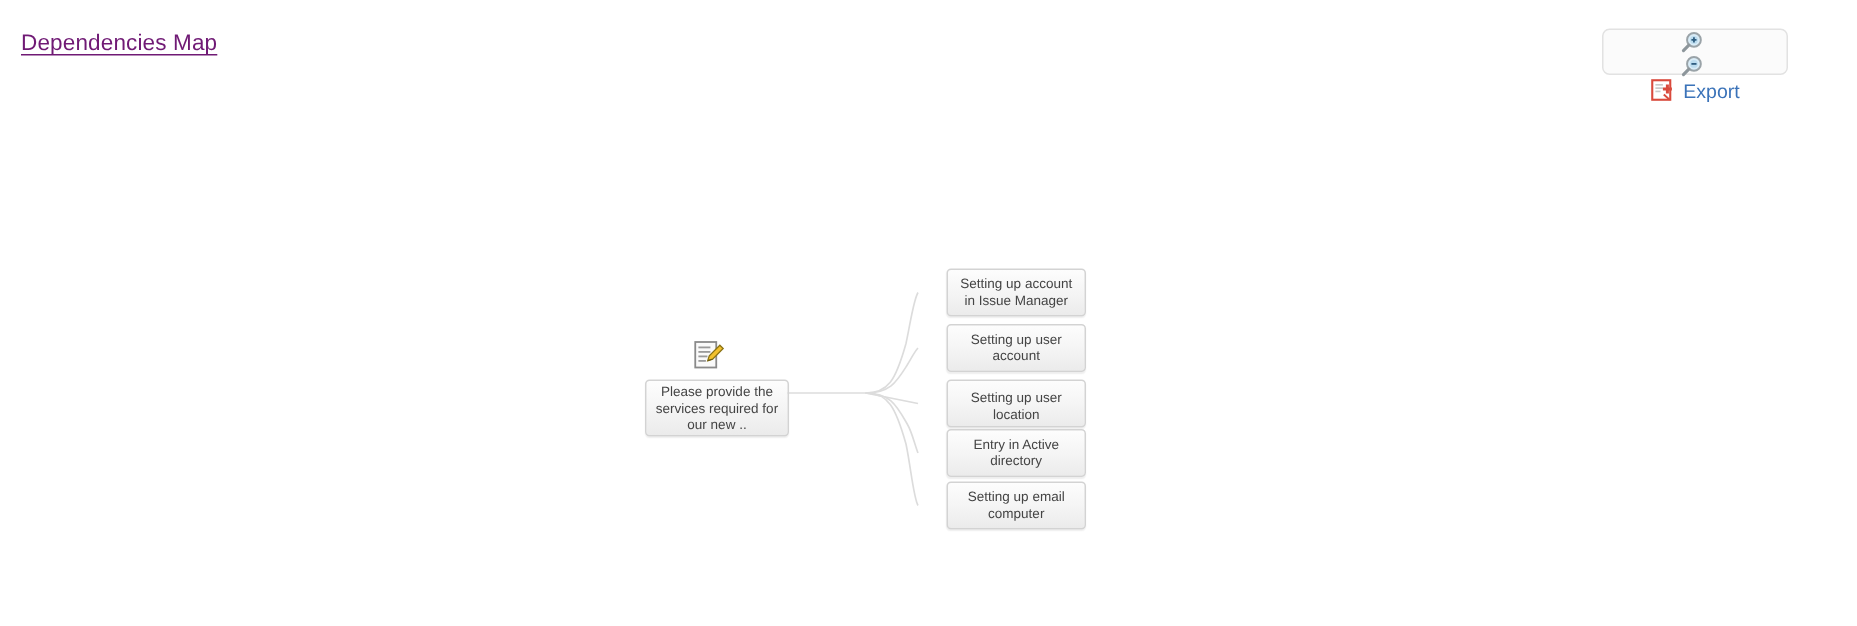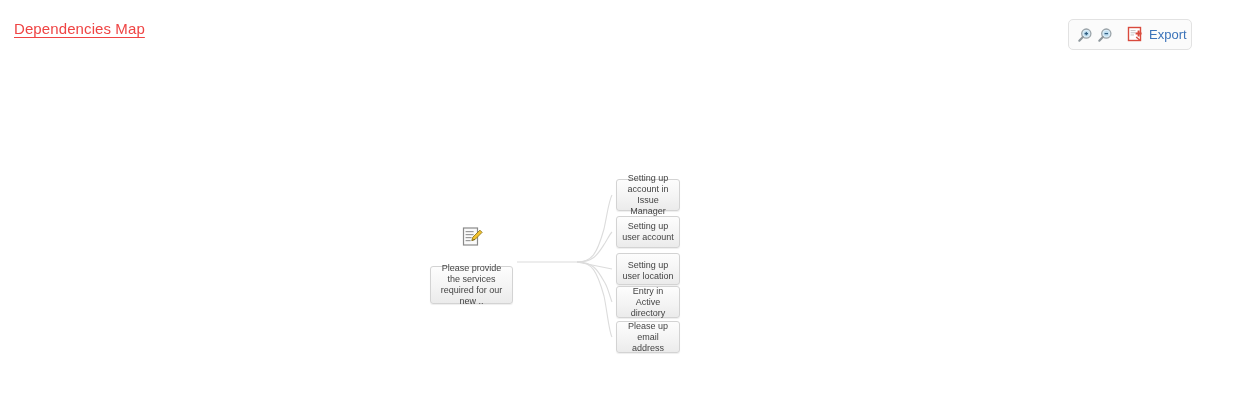--- a/index.html
+++ b/index.html
@@ -16,41 +16,42 @@
     color: #333333;
   }
 
   
   #page-title {
     position: absolute;
     left: 14px;
     top: 19px;
     font-size: 15px;
     line-height: 20px;
-    color: #ef4444;
+    color: #701a75;
     text-decoration: underline;
     text-underline-offset: 3px;
     letter-spacing: .1px;
     white-space: nowrap;
   }
 
   
   #toolbar {
     position: absolute;
     left: 1068px;
     top: 19px;
     width: 124px;
     height: 31px;
     box-sizing: border-box;
     border: 1px solid #e2e2e2;
     border-radius: 5px;
     background: #fbfbfb;
     display: flex;
     align-items: center;
     padding: 0 8px;
+    flex-direction: column;
   }
   .tool-btn {
     width: 22px;
     height: 22px;
     display: flex;
     align-items: center;
     justify-content: center;
     cursor: pointer;
     background: transparent;
     border: none;
@@ -109,35 +110,34 @@
     line-height: 11px;
     color: #444444;
     padding: 2px 4px;
     cursor: pointer;
   }
   .node-label { display: block; }
 
   #root-node {
     left: 430px;
     top: 253px;
-    width: 83px;
+    width: 96px;
     height: 38px;
-    margin-top: 13px;
   }
   #root-icon {
     position: absolute;
     left: 462px;
     top: 226px;
     width: 22px;
     height: 22px;
   }
 
   .child-node {
-    left: 616px;
-    width: 64px;
+    left: 631px;
+    width: 93px;
     height: 32px;
   }
   #child-0 { top: 179px; }
   #child-1 { top: 216px; }
   #child-2 { top: 253px; align-items: flex-end; }
   #child-3 { top: 286px; text-align: center; }
   #child-4 { top: 321px; }
 </style>
 </head>
 <body>
@@ -212,16 +212,16 @@
   <div class="node child-node" id="child-1">
     <span class="node-label">Setting up user account</span>
   </div>
   <div class="node child-node" id="child-2">
     <span class="node-label">Setting up user location</span>
   </div>
   <div class="node child-node" id="child-3">
     <span class="node-label">Entry in Active directory</span>
   </div>
   <div class="node child-node" id="child-4">
-    <span class="node-label">Please up email address</span>
+    <span class="node-label">Setting up email computer</span>
   </div>
 
 </div>
 
 </body></html>

